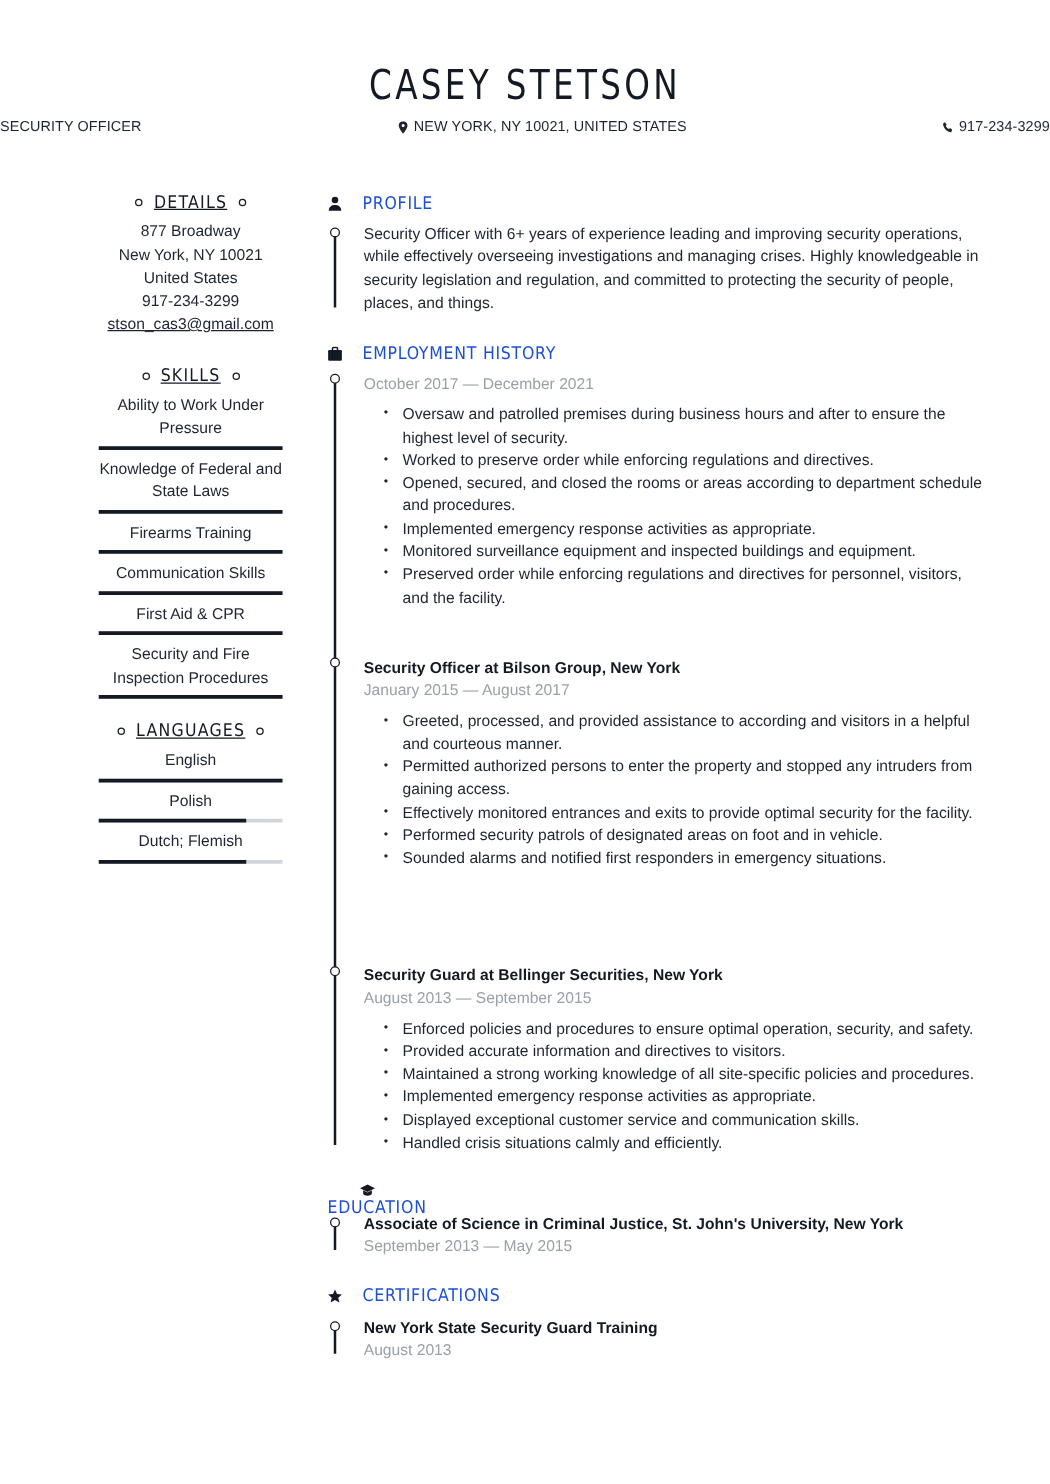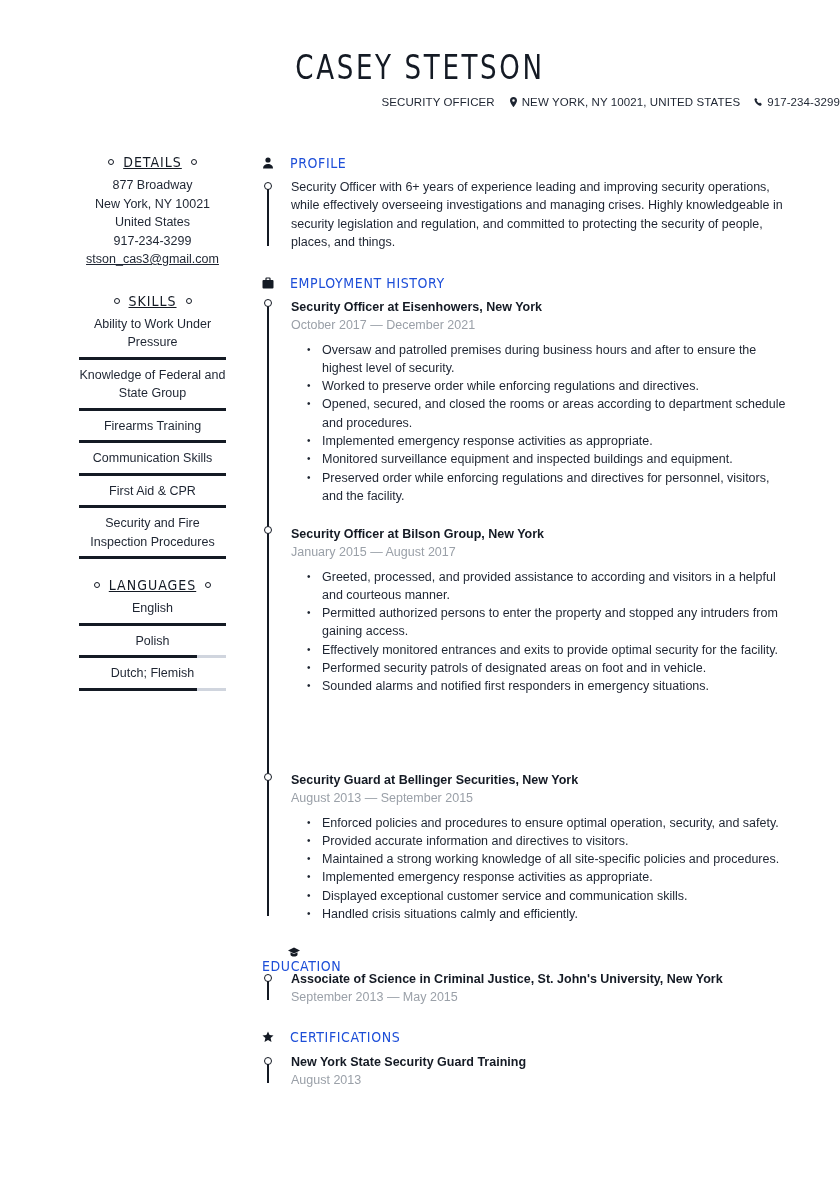--- a/index.html
+++ b/index.html
@@ -13,21 +13,21 @@
     .name {
       position: absolute; left: 0; top: 48px; width: 840px;
       text-align: center;
       font-family: "DejaVu Sans Condensed", "Liberation Sans Narrow", "Liberation Sans", sans-serif;
       font-size: 33px; letter-spacing: 3px; font-weight: 400;
       color: #141a24;
       transform: scaleX(0.88);
     }
     .subtitle {
       position: absolute; left: 0; top: 96px; width: 840px;
-      display: flex; justify-content: flex-end; align-items: center; gap: 14px;
+      display: flex; justify-content: space-between; align-items: center; gap: 14px;
       font-size: 11.5px; color: #1e2532; letter-spacing: 0.1px;
     }
     .subtitle .item { display: flex; align-items: center; gap: 4px; }
     .subtitle svg { width: 9px; height: 10px; }
 
     
     .left { position: absolute; left: 60px; top: 150px; width: 185px; text-align: center; }
     .side-head {
       display: flex; justify-content: center; align-items: center; gap: 9px;
       font-family: "DejaVu Sans Condensed", "Liberation Sans Narrow", "Liberation Sans", sans-serif;
@@ -100,21 +100,21 @@
     <span class="ring"></span>
   </div>
   <div id="skills-list" style="margin-top:-4px;">
       <div class="skill">
         <div class="label">Ability to Work Under Pressure</div>
         <div class="bar">
           <div class="fill" style="width: 100%;"></div>
         </div>
       </div>
       <div class="skill">
-        <div class="label">Knowledge of Federal and State Group</div>
+        <div class="label">Knowledge of Federal and State Laws</div>
         <div class="bar">
           <div class="fill" style="width: 100%;"></div>
         </div>
       </div>
       <div class="skill">
         <div class="label">Firearms Training</div>
         <div class="bar">
           <div class="fill" style="width: 100%;"></div>
         </div>
       </div>
@@ -186,21 +186,20 @@
       </svg>
   </span>
   <span>EMPLOYMENT HISTORY</span>
 </div>
 <div class="timeline-line" style="top:303px;height:613px;"></div>
 <div class="dot" style="top:299px;"></div>
 <div class="dot" style="top:526px;"></div>
 <div class="dot" style="top:773px;"></div>
 
 <div class="rtext" style="top:298px;">
-  <div class="job-title">Security Officer at Eisenhowers, New York</div>
   <div class="job-date">October 2017 — December 2021</div>
   <ul class="bullets">
       <li>Oversaw and patrolled premises during business hours and after to ensure the highest level of security.</li>
       <li>Worked to preserve order while enforcing regulations and directives.</li>
       <li>Opened, secured, and closed the rooms or areas according to department schedule and procedures.</li>
       <li>Implemented emergency response activities as appropriate.</li>
       <li>Monitored surveillance equipment and inspected buildings and equipment.</li>
       <li>Preserved order while enforcing regulations and directives for personnel, visitors, and the facility.</li>
     </ul>
 </div>

